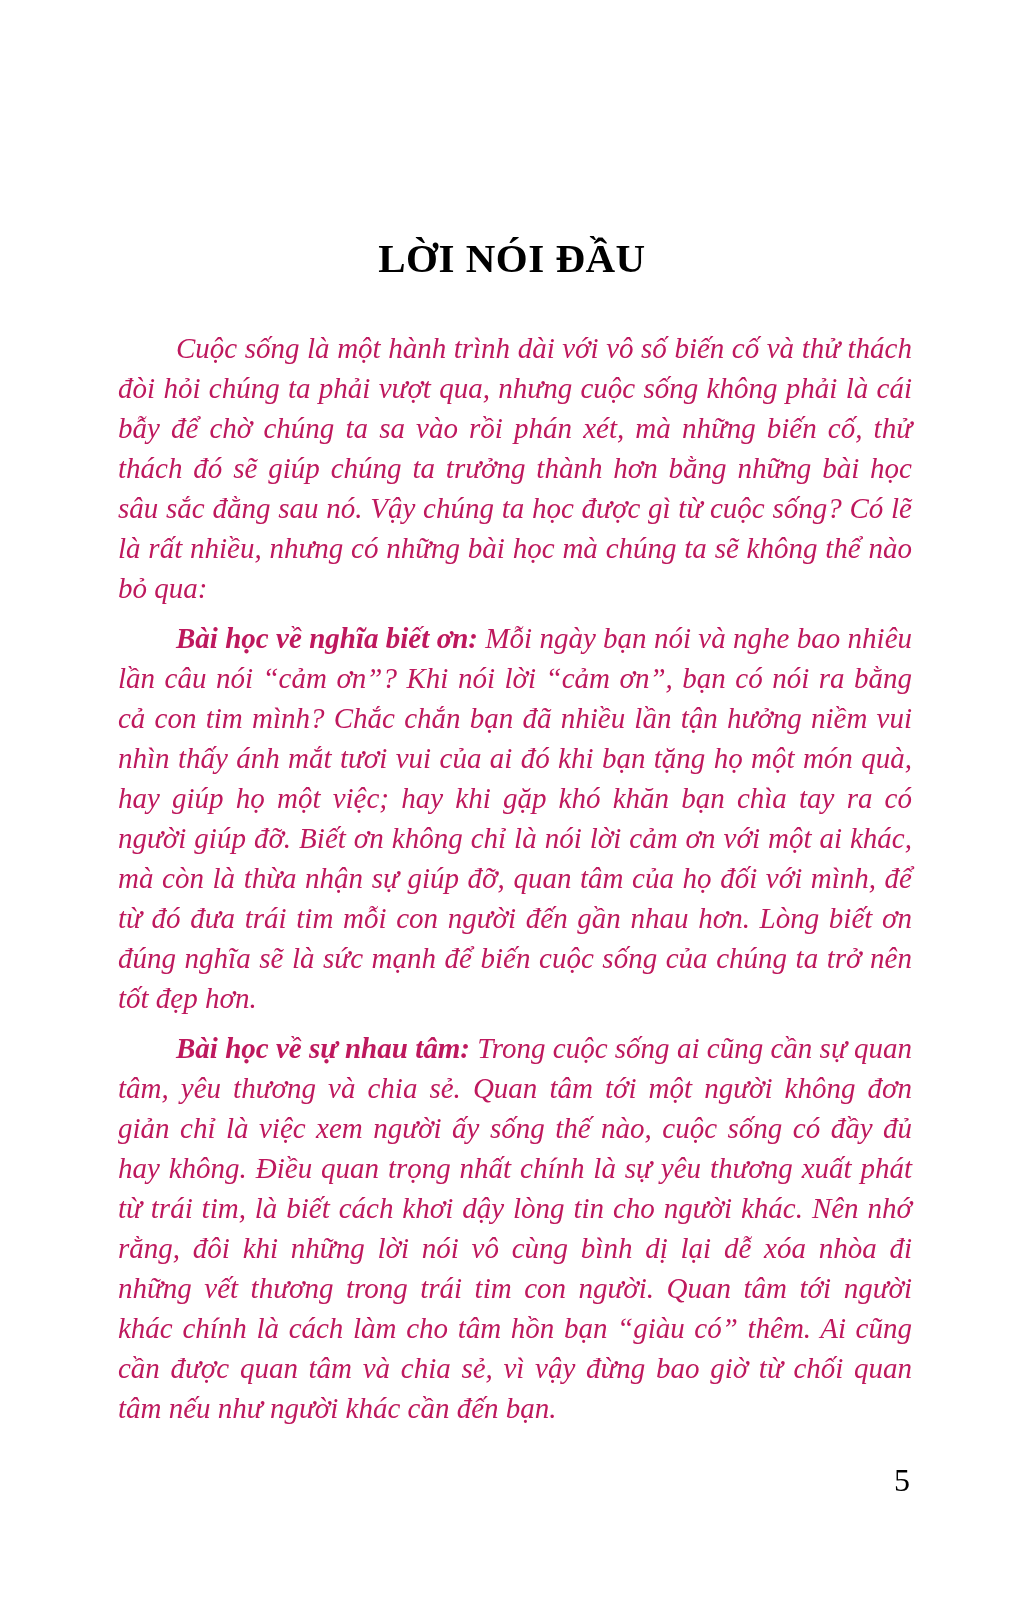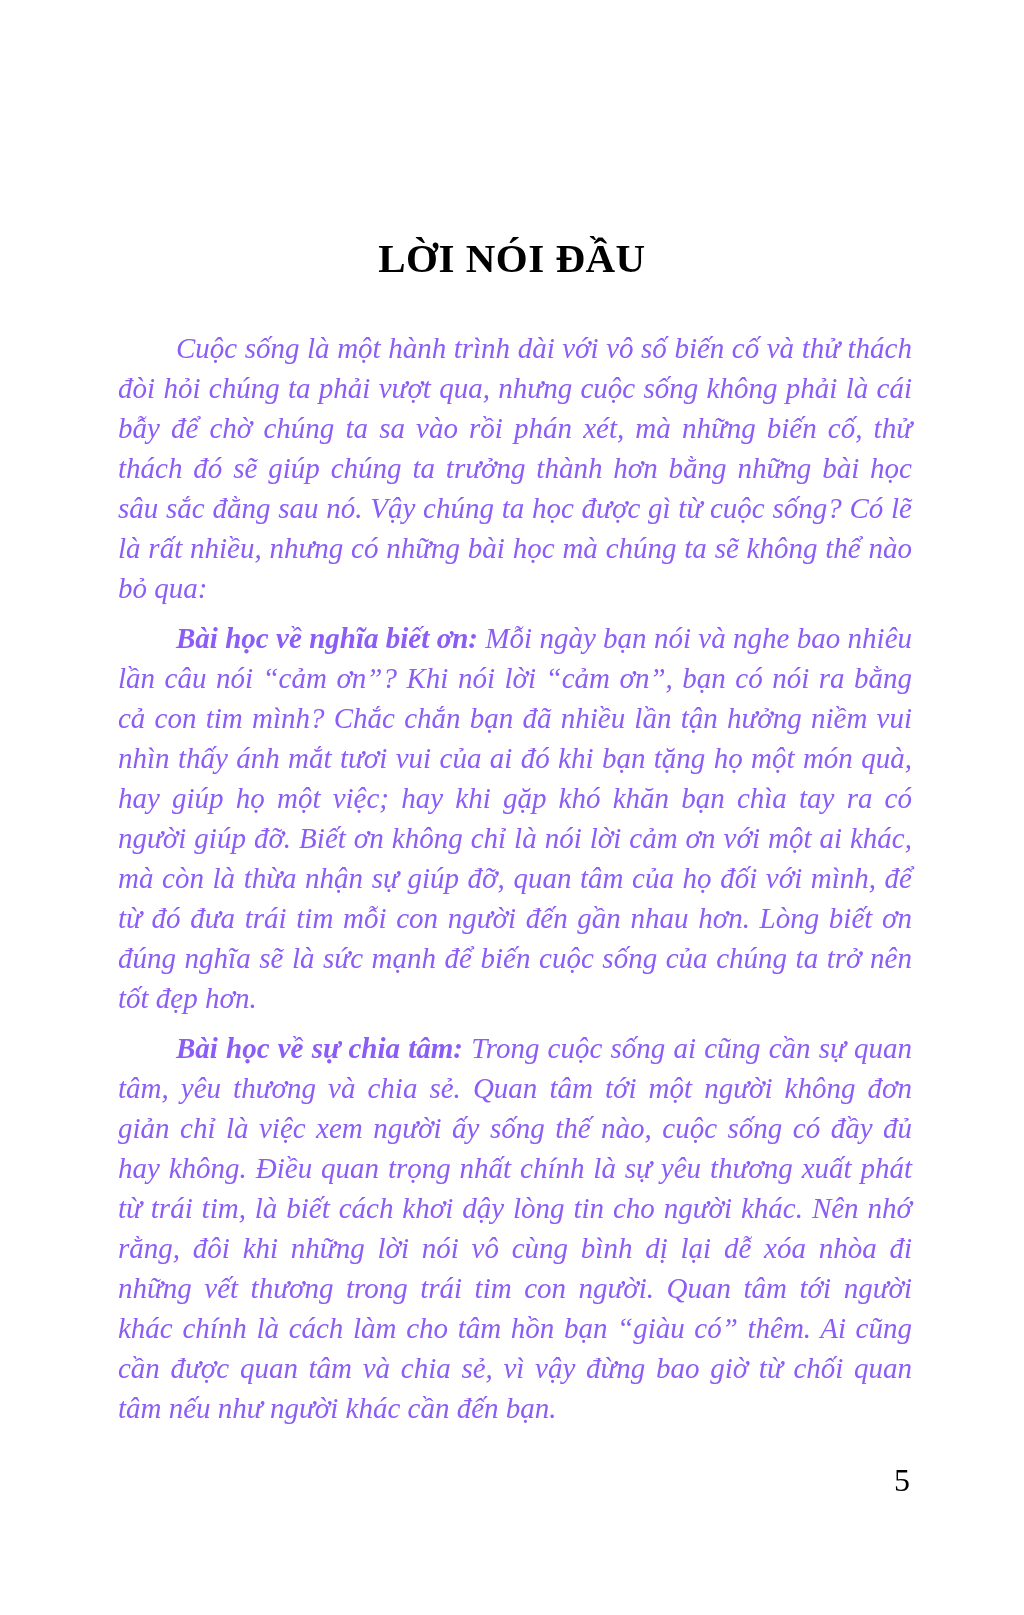--- a/index.html
+++ b/index.html
@@ -38,21 +38,21 @@
     width: 794px;
   }
   .para {
     margin: 0 0 10px 0;
     font-family: "Liberation Serif", serif;
     font-style: italic;
     font-size: 29px;
     line-height: 40px;
     text-align: justify;
     text-indent: 58px;
-    color: #8b5cf6;
+    color: #be185d;
   }
   .para .lead {
     font-weight: bold;
     font-style: italic;
   }
   .page-number {
     position: absolute;
     top: 1462px;
     right: 114px;
     font-family: "Liberation Serif", serif;
@@ -73,21 +73,21 @@
     <p class="para">
       <span>Cuộc sống là một hành trình dài với vô số biến cố và thử thách đòi hỏi chúng ta phải vượt qua, nhưng cuộc sống không phải là cái bẫy để chờ chúng ta sa vào rồi phán xét, mà những biến cố, thử thách đó sẽ giúp chúng ta trưởng thành hơn bằng những bài học sâu sắc đằng sau nó. Vậy chúng ta học được gì từ cuộc sống? Có lẽ là rất nhiều, nhưng có những bài học mà chúng ta sẽ không thể nào bỏ qua:</span>
     </p>
 
     <p class="para">
       <strong class="lead">Bài học về nghĩa biết ơn:</strong>
       <span>Mỗi ngày bạn nói và nghe bao nhiêu lần câu nói “cảm ơn”? Khi nói lời “cảm ơn”, bạn có nói ra bằng cả con tim mình? Chắc chắn bạn đã nhiều lần tận hưởng niềm vui nhìn thấy ánh mắt tươi vui của ai đó khi bạn tặng họ một món quà, hay giúp họ một việc; hay khi gặp khó khăn bạn chìa tay ra có người giúp đỡ. Biết ơn không chỉ là nói lời cảm ơn với một ai khác, mà còn là thừa nhận sự giúp đỡ, quan tâm của họ đối với mình, để từ đó đưa trái tim mỗi con người đến gần nhau hơn. Lòng biết ơn đúng nghĩa sẽ là sức mạnh để biến cuộc sống của chúng ta trở nên tốt đẹp hơn.</span>
     </p>
 
     <p class="para">
-      <strong class="lead">Bài học về sự chia tâm:</strong>
+      <strong class="lead">Bài học về sự nhau tâm:</strong>
       <span>Trong cuộc sống ai cũng cần sự quan tâm, yêu thương và chia sẻ. Quan tâm tới một người không đơn giản chỉ là việc xem người ấy sống thế nào, cuộc sống có đầy đủ hay không. Điều quan trọng nhất chính là sự yêu thương xuất phát từ trái tim, là biết cách khơi dậy lòng tin cho người khác. Nên nhớ rằng, đôi khi những lời nói vô cùng bình dị lại dễ xóa nhòa đi những vết thương trong trái tim con người. Quan tâm tới người khác chính là cách làm cho tâm hồn bạn “giàu có” thêm. Ai cũng cần được quan tâm và chia sẻ, vì vậy đừng bao giờ từ chối quan tâm nếu như người khác cần đến bạn.</span>
     </p>
 
   </div>
 
   <div class="page-number">5</div>
 
 </div>
 
 </body></html>

